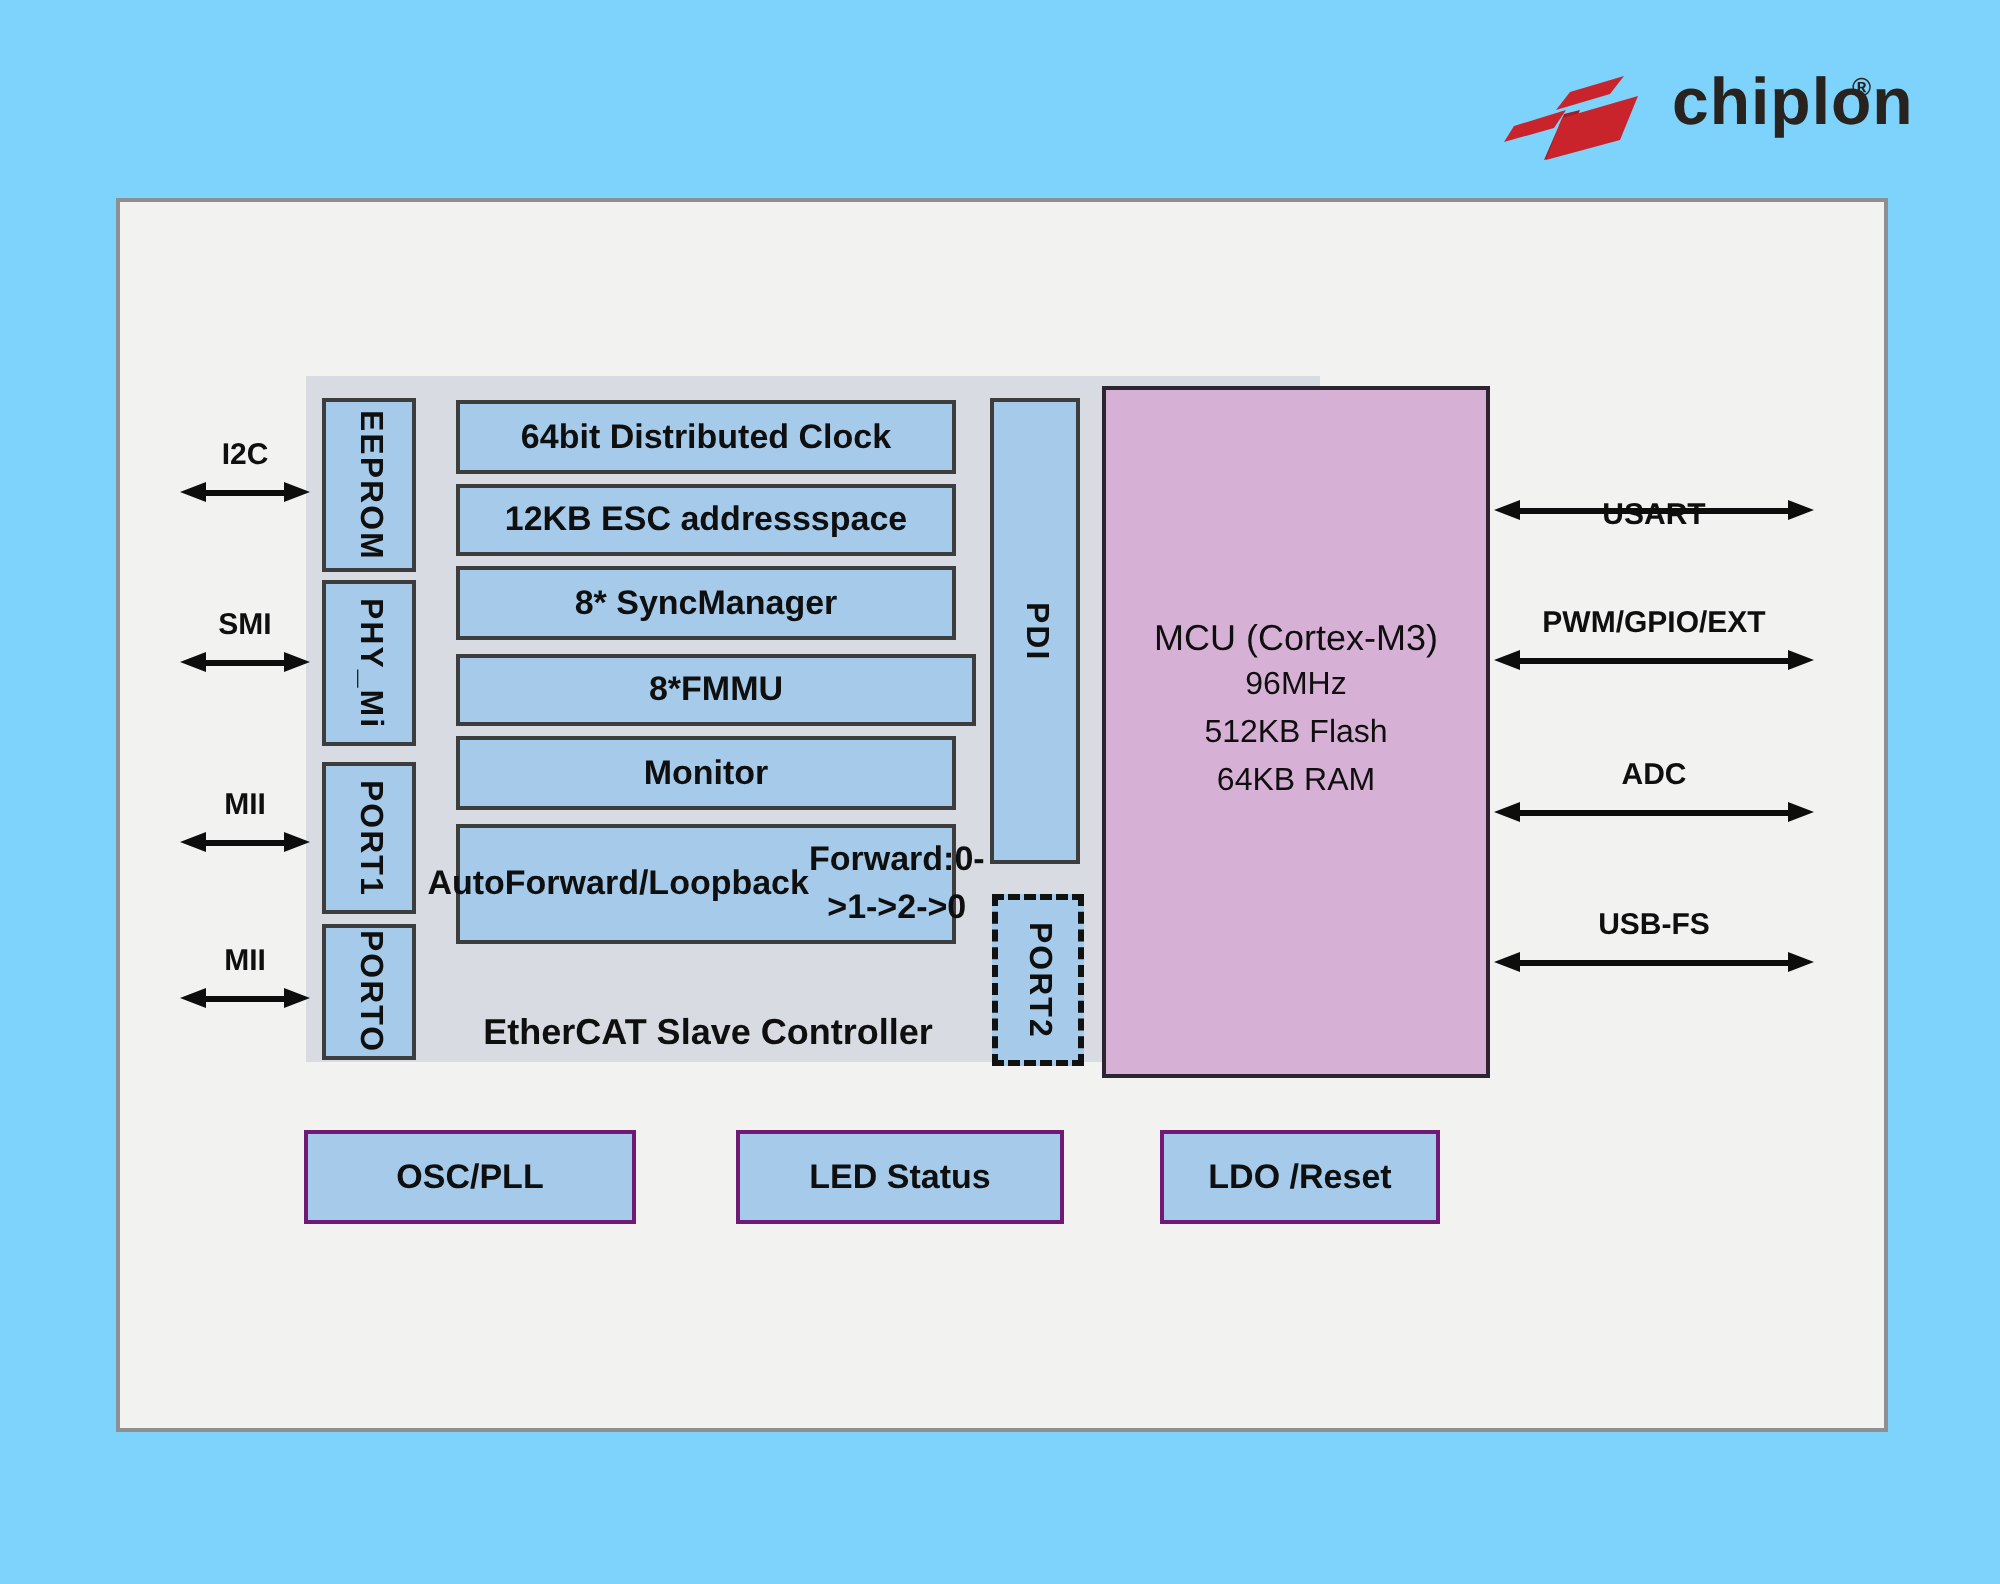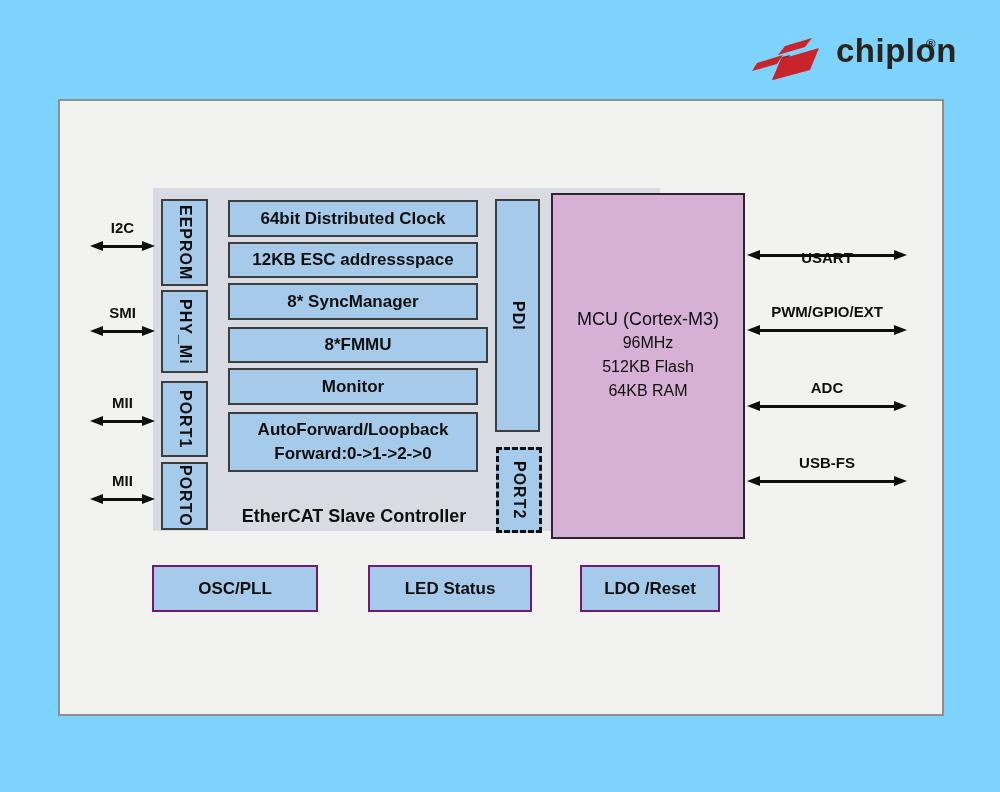--- a/index.html
+++ b/index.html
@@ -21,21 +21,21 @@
   
   .esc-container { position:absolute; left:153px; top:188px; width:507px; height:343px;
                    background:#d8dbe1; z-index:1; }
 
   
   .blk { position:absolute; background:#a6cbea; border:2px solid #3d3d3d; z-index:2;
          display:flex; align-items:center; justify-content:center;
          font-weight:bold; color:#0f0f0f; text-align:center; }
   .blk.row { font-size:17px; }
   .blk.v span { writing-mode:vertical-rl; text-orientation:mixed; font-size:16px; letter-spacing:1px; }
-  .blk.two-line { flex-direction:column; line-height:24px; font-size:17px; }
+  .blk.two-line { flex-direction:row; line-height:24px; font-size:17px; }
 
   .esc-title { position:absolute; left:228px; top:506px; width:252px; z-index:2;
                font-size:18px; font-weight:bold; color:#0f0f0f; text-align:center; }
 
   
   .port2 { border:3px dashed #111111; }
 
   
   .mcu { position:absolute; left:551px; top:193px; width:194px; height:346px;
          background:#d7b0d5; border:2px solid #2c2430; z-index:3;

